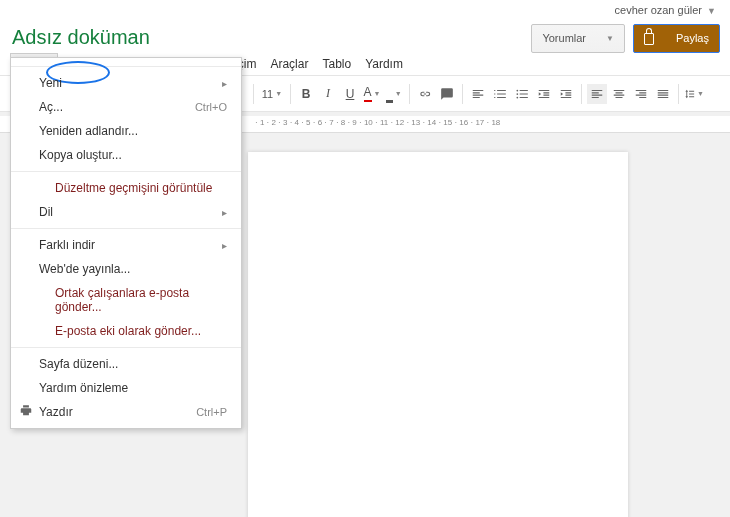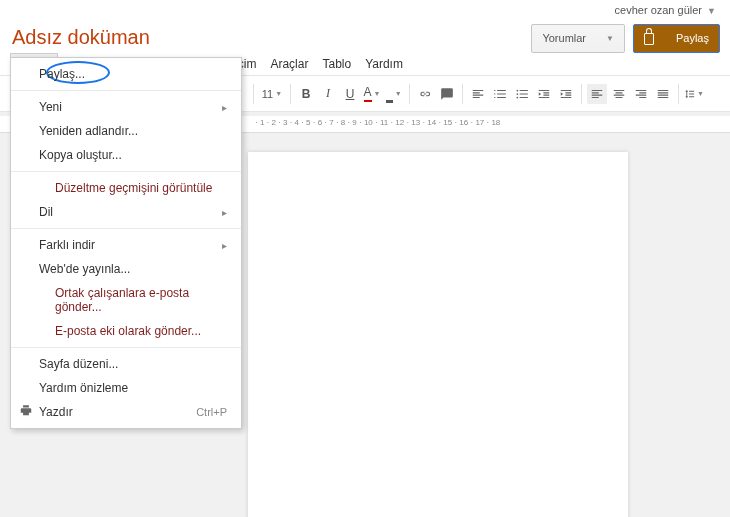--- a/index.html
+++ b/index.html
@@ -28,21 +28,21 @@
     margin-left: 2px;
   }
 
   
   .title-area {
     padding: 0 0 2px 12px;
   }
   .doc-title {
     font-size: 20px;
     font-weight: normal;
-    color: #c2410c;
+    color: #15803d;
     margin: 0;
   }
 
   
   .right-actions {
     position: absolute;
     top: 24px;
     right: 10px;
     display: flex;
     gap: 8px;
@@ -287,27 +287,28 @@
   <div class="menu-item">Görüntüle</div>
   <div class="menu-item">Ekle</div>
   <div class="menu-item">Biçim</div>
   <div class="menu-item">Araçlar</div>
   <div class="menu-item">Tablo</div>
   <div class="menu-item">Yardım</div>
 </div>
 
 <div class="dropdown">
   <div class="dd-highlight"></div>
-  <div class="dd-item">
-    <span>Paylaş...</span>
-  </div>
   <div class="dd-sep"></div>
   <div class="dd-item">
     <span>Yeni</span>
     <span class="submenu-caret">▸</span>
+  </div>
+  <div class="dd-item">
+    <span>Aç...</span>
+    <span class="shortcut">Ctrl+O</span>
   </div>
   <div class="dd-item">
     <span>Yeniden adlandır...</span>
   </div>
   <div class="dd-item">
     <span>Kopya oluştur...</span>
   </div>
   <div class="dd-sep"></div>
   <div class="dd-item disabled">
     <span>Düzeltme geçmişini görüntüle</span>

